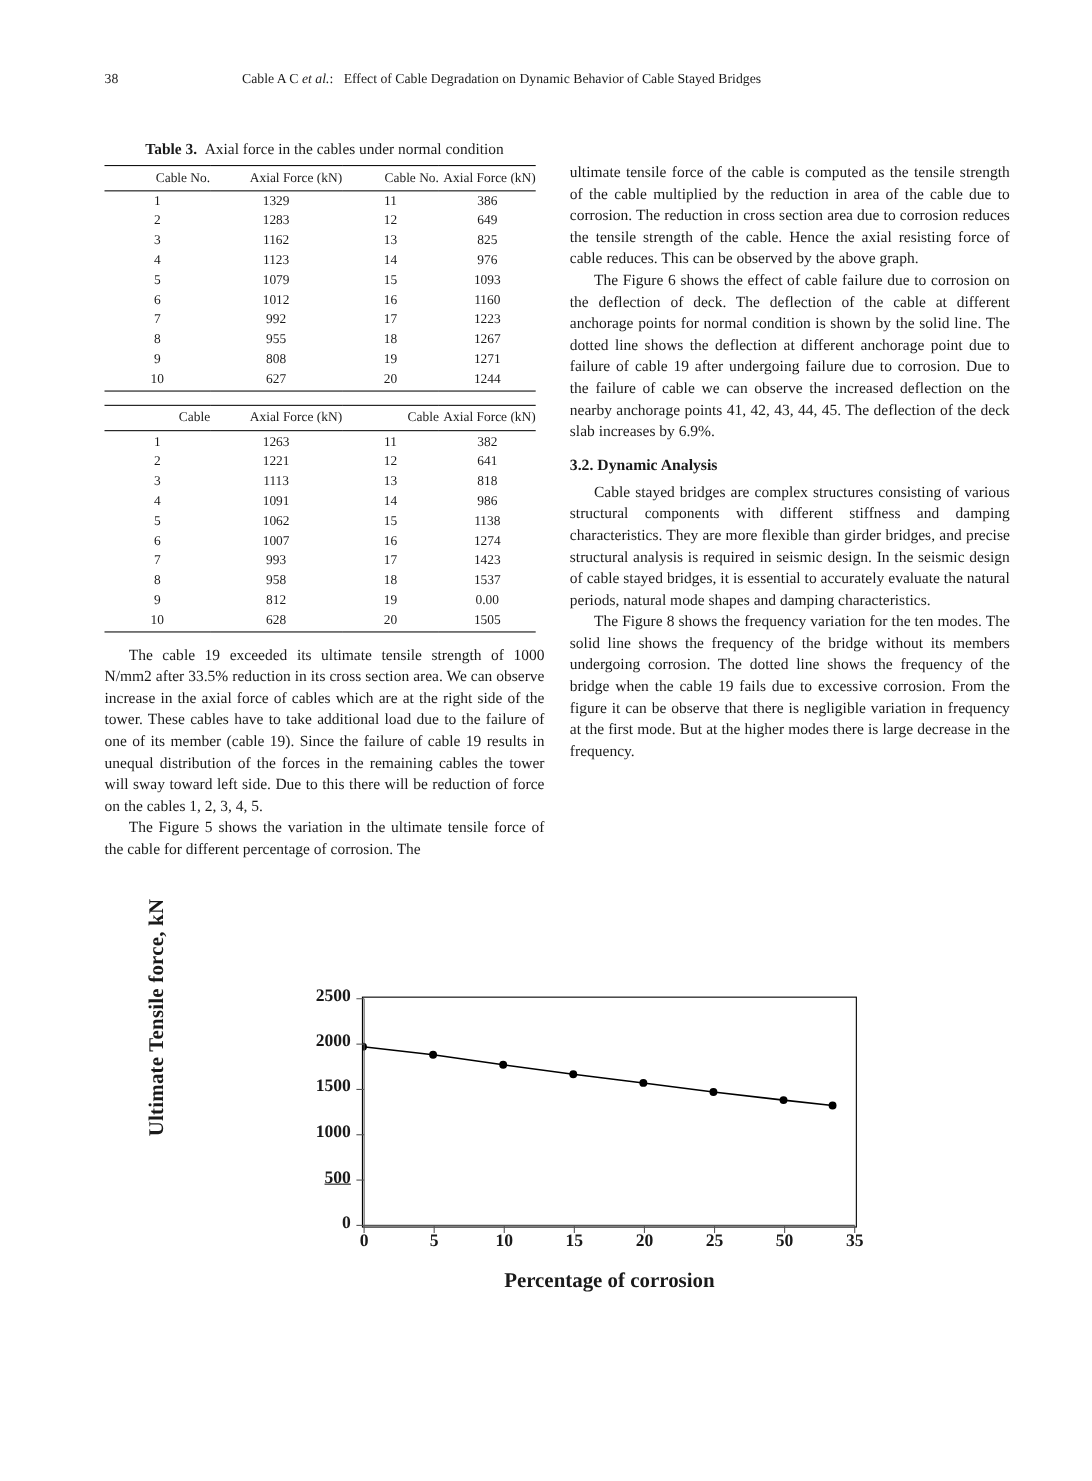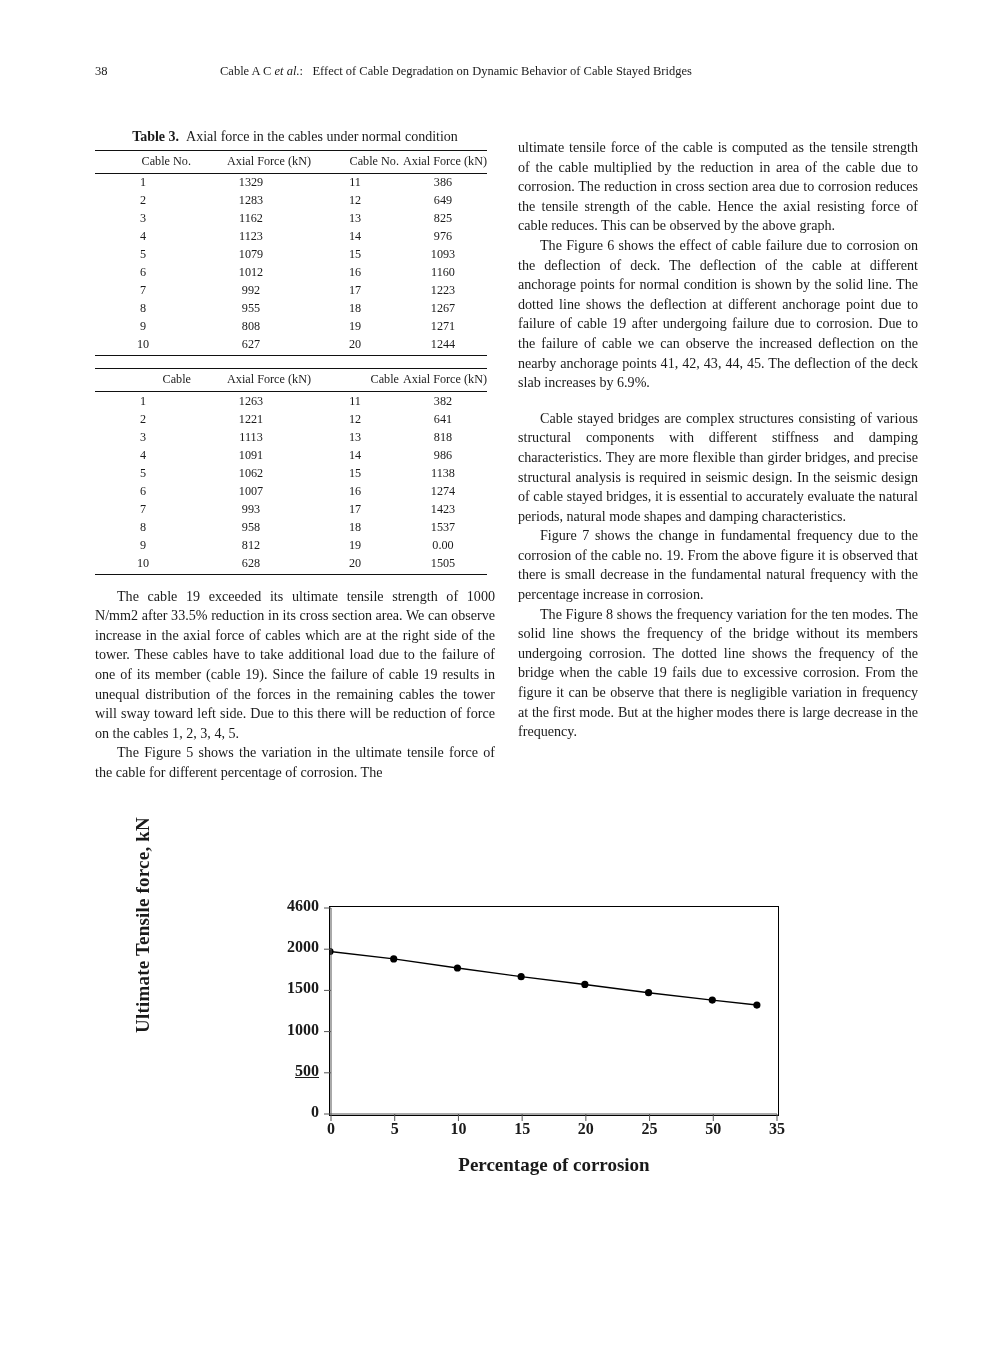--- a/index.html
+++ b/index.html
@@ -47,21 +47,21 @@
   
   .col-left {
     position: absolute;
     left: 95px;
     top: 118px;
     width: 400px;
   }
   .col-right {
     position: absolute;
     left: 518px;
-    top: 126px;
+    top: 136px;
     width: 400px;
   }
 
   p.body {
     margin: 0;
     font-size: 14.1px;
     line-height: 19.6px;
     text-align: justify;
     text-indent: 22px;
     hyphens: none;
@@ -385,38 +385,38 @@
     <div class="gap12"></div>
 
     <p class="body">The cable 19 exceeded its ultimate tensile strength of 1000 N/mm2 after 33.5% reduction in its cross section area. We can observe increase in the axial force of cables which are at the right side of the tower. These cables have to take additional load due to the failure of one of its member (cable 19). Since the failure of cable 19 results in unequal distribution of the forces in the remaining cables the tower will sway toward left side. Due to this there will be reduction of force on the cables 1, 2, 3, 4, 5.</p>
     <p class="body">The Figure 5 shows the variation in the ultimate tensile force of the cable for different percentage of corrosion. The</p>
   </div>
 
   <div class="col-right">
     <p class="body noindent">ultimate tensile force of the cable is computed as the tensile strength of the cable multiplied by the reduction in area of the cable due to corrosion. The reduction in cross section area due to corrosion reduces the tensile strength of the cable. Hence the axial resisting force of cable reduces. This can be observed by the above graph.</p>
     <p class="body">The Figure 6 shows the effect of cable failure due to corrosion on the deflection of deck. The deflection of the cable at different anchorage points for normal condition is shown by the solid line. The dotted line shows the deflection at different anchorage point due to failure of cable 19 after undergoing failure due to corrosion. Due to the failure of cable we can observe the increased deflection on the nearby anchorage points 41, 42, 43, 44, 45. The deflection of the deck slab increases by 6.9%.</p>
     <div class="gap10"></div>
+    <h3 class="section">3.2. Dynamic Analysis</h3>
     <div class="gap6"></div>
     <p class="body">Cable stayed bridges are complex structures consisting of various structural components with different stiffness and damping characteristics. They are more flexible than girder bridges, and precise structural analysis is required in seismic design. In the seismic design of cable stayed bridges, it is essential to accurately evaluate the natural periods, natural mode shapes and damping characteristics.</p>
-    <p class="body">Figure 7 shows the change in fundamental frequency due to the corrosion of the cable no. 19. From the above figure it is observed that there is small decrease in the fundamental natural frequency with the percentage increase in corrosion.</p>
     <p class="body">The Figure 8 shows the frequency variation for the ten modes. The solid line shows the frequency of the bridge without its members undergoing corrosion. The dotted line shows the frequency of the bridge when the cable 19 fails due to excessive corrosion. From the figure it can be observe that there is negligible variation in frequency at the first mode. But at the higher modes there is large decrease in the frequency.</p>
   </div>
 
   <div class="figure-wrap">
     <div class="chart-area">
 
       <div class="ylabel">Ultimate Tensile force, kN</div>
 
       <div class="yticks-col" id="yticks">
           <div class="ytick" style="top: 220px;">0</div>
           <div class="ytick" style="top: 178.8px; text-decoration: underline;">500</div>
           <div class="ytick" style="top: 137.6px;">1000</div>
           <div class="ytick" style="top: 96.4px;">1500</div>
           <div class="ytick" style="top: 55.2px;">2000</div>
-          <div class="ytick" style="top: 14px;">4600</div>
+          <div class="ytick" style="top: 14px;">2500</div>
         </div>
 
       <div class="plot-frame">
         <svg id="plot-svg" width="446" height="206" viewBox="0 0 446 206" style="position:absolute;left:0;top:0;">
             <polyline points="0.00,44.50 63.71,51.91 127.43,60.98 191.14,69.63 254.86,77.46 318.57,85.70 382.29,93.11 426.89,98.06" fill="none" stroke="#000000" stroke-width="1.4"></polyline>
             <circle cx="0.00" cy="44.50" r="3.6" fill="#000000"></circle>
             <circle cx="63.71" cy="51.91" r="3.6" fill="#000000"></circle>
             <circle cx="127.43" cy="60.98" r="3.6" fill="#000000"></circle>
             <circle cx="191.14" cy="69.63" r="3.6" fill="#000000"></circle>
             <circle cx="254.86" cy="77.46" r="3.6" fill="#000000"></circle>

